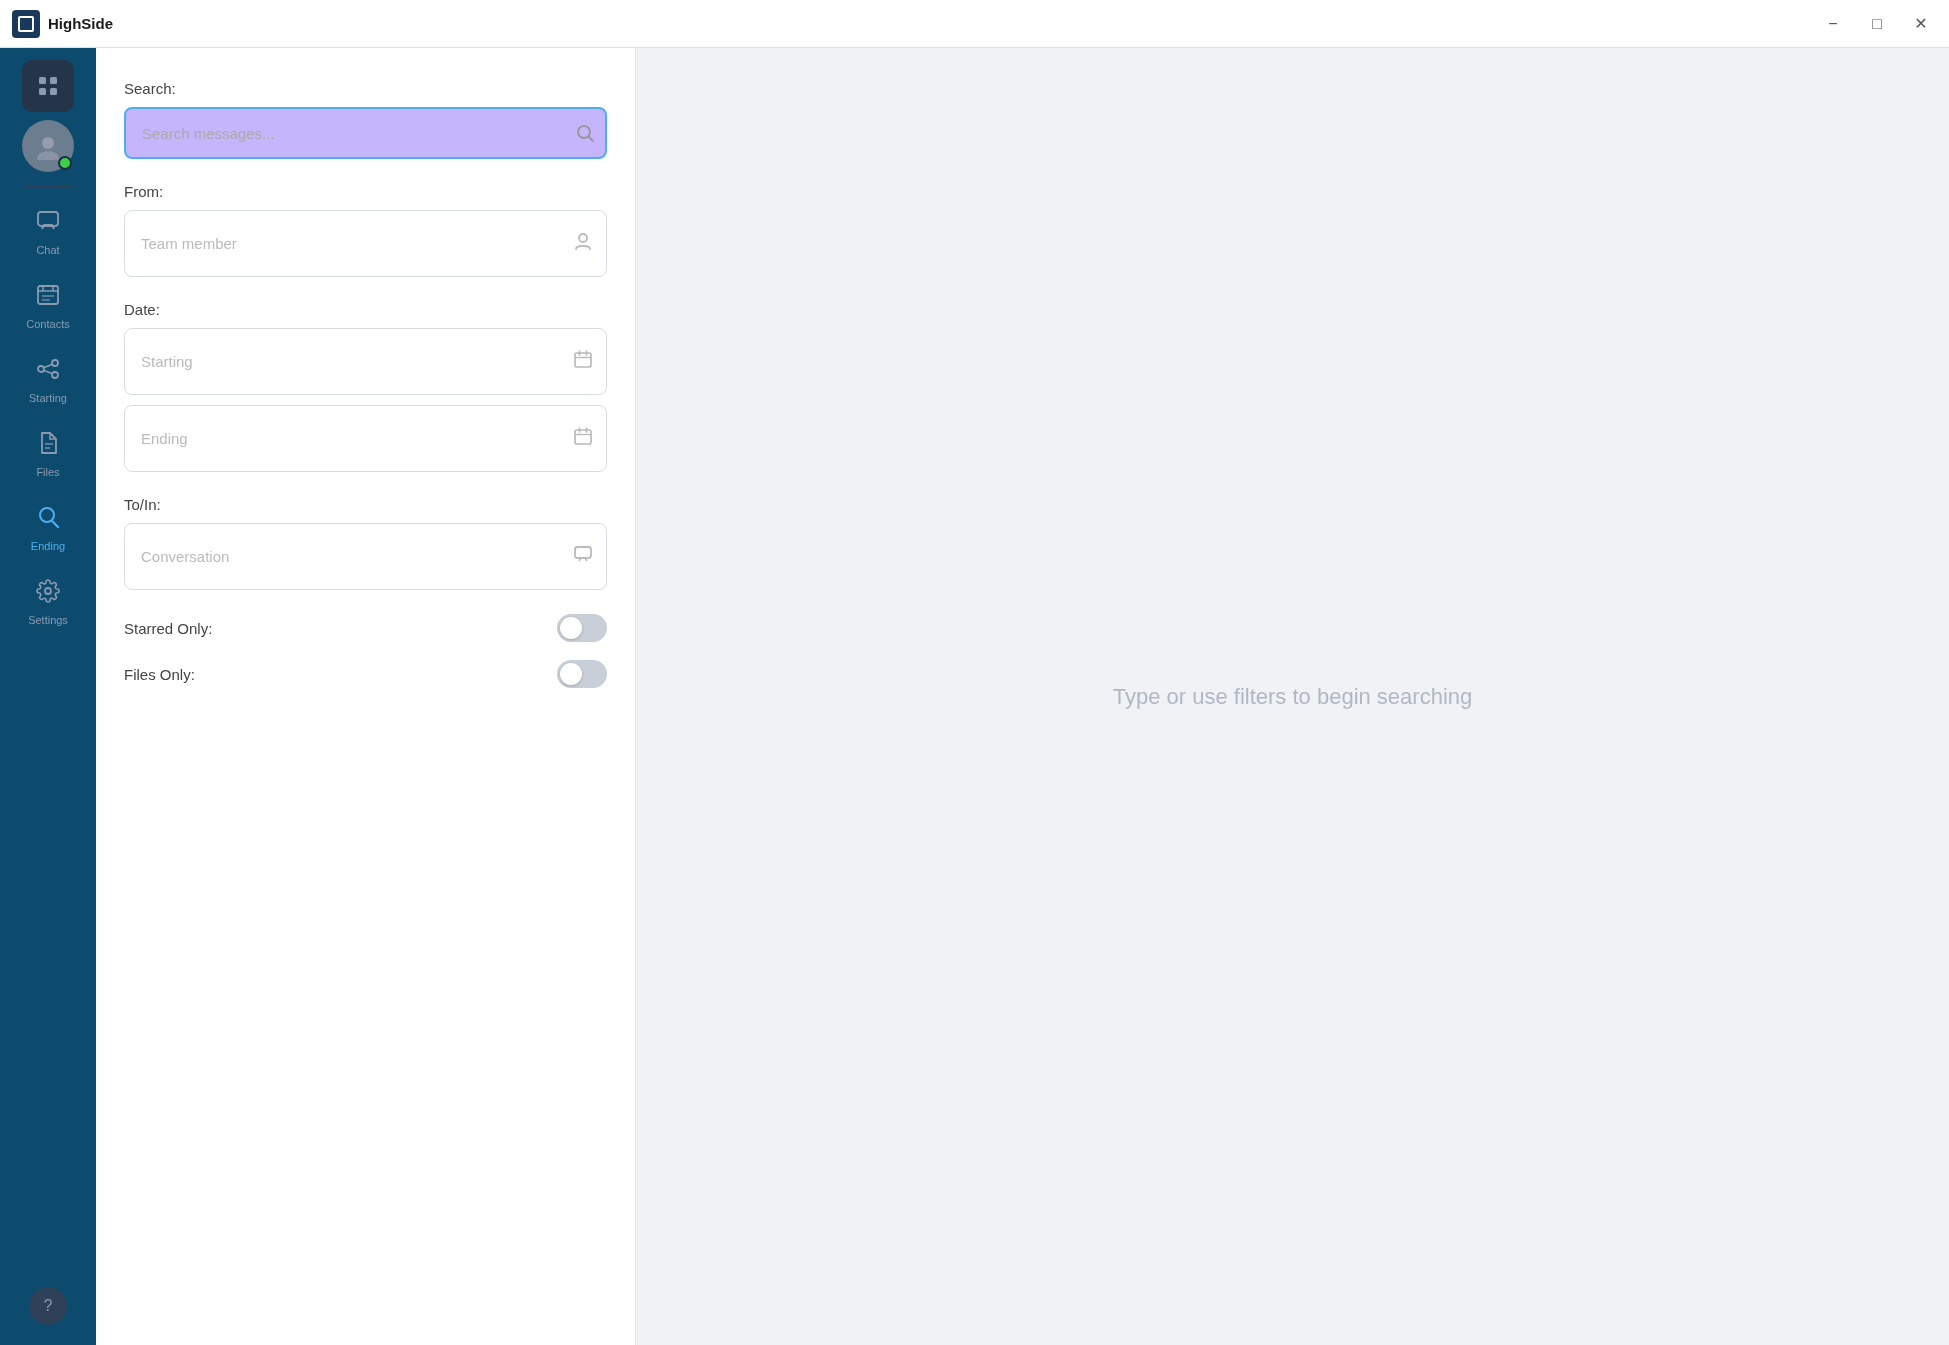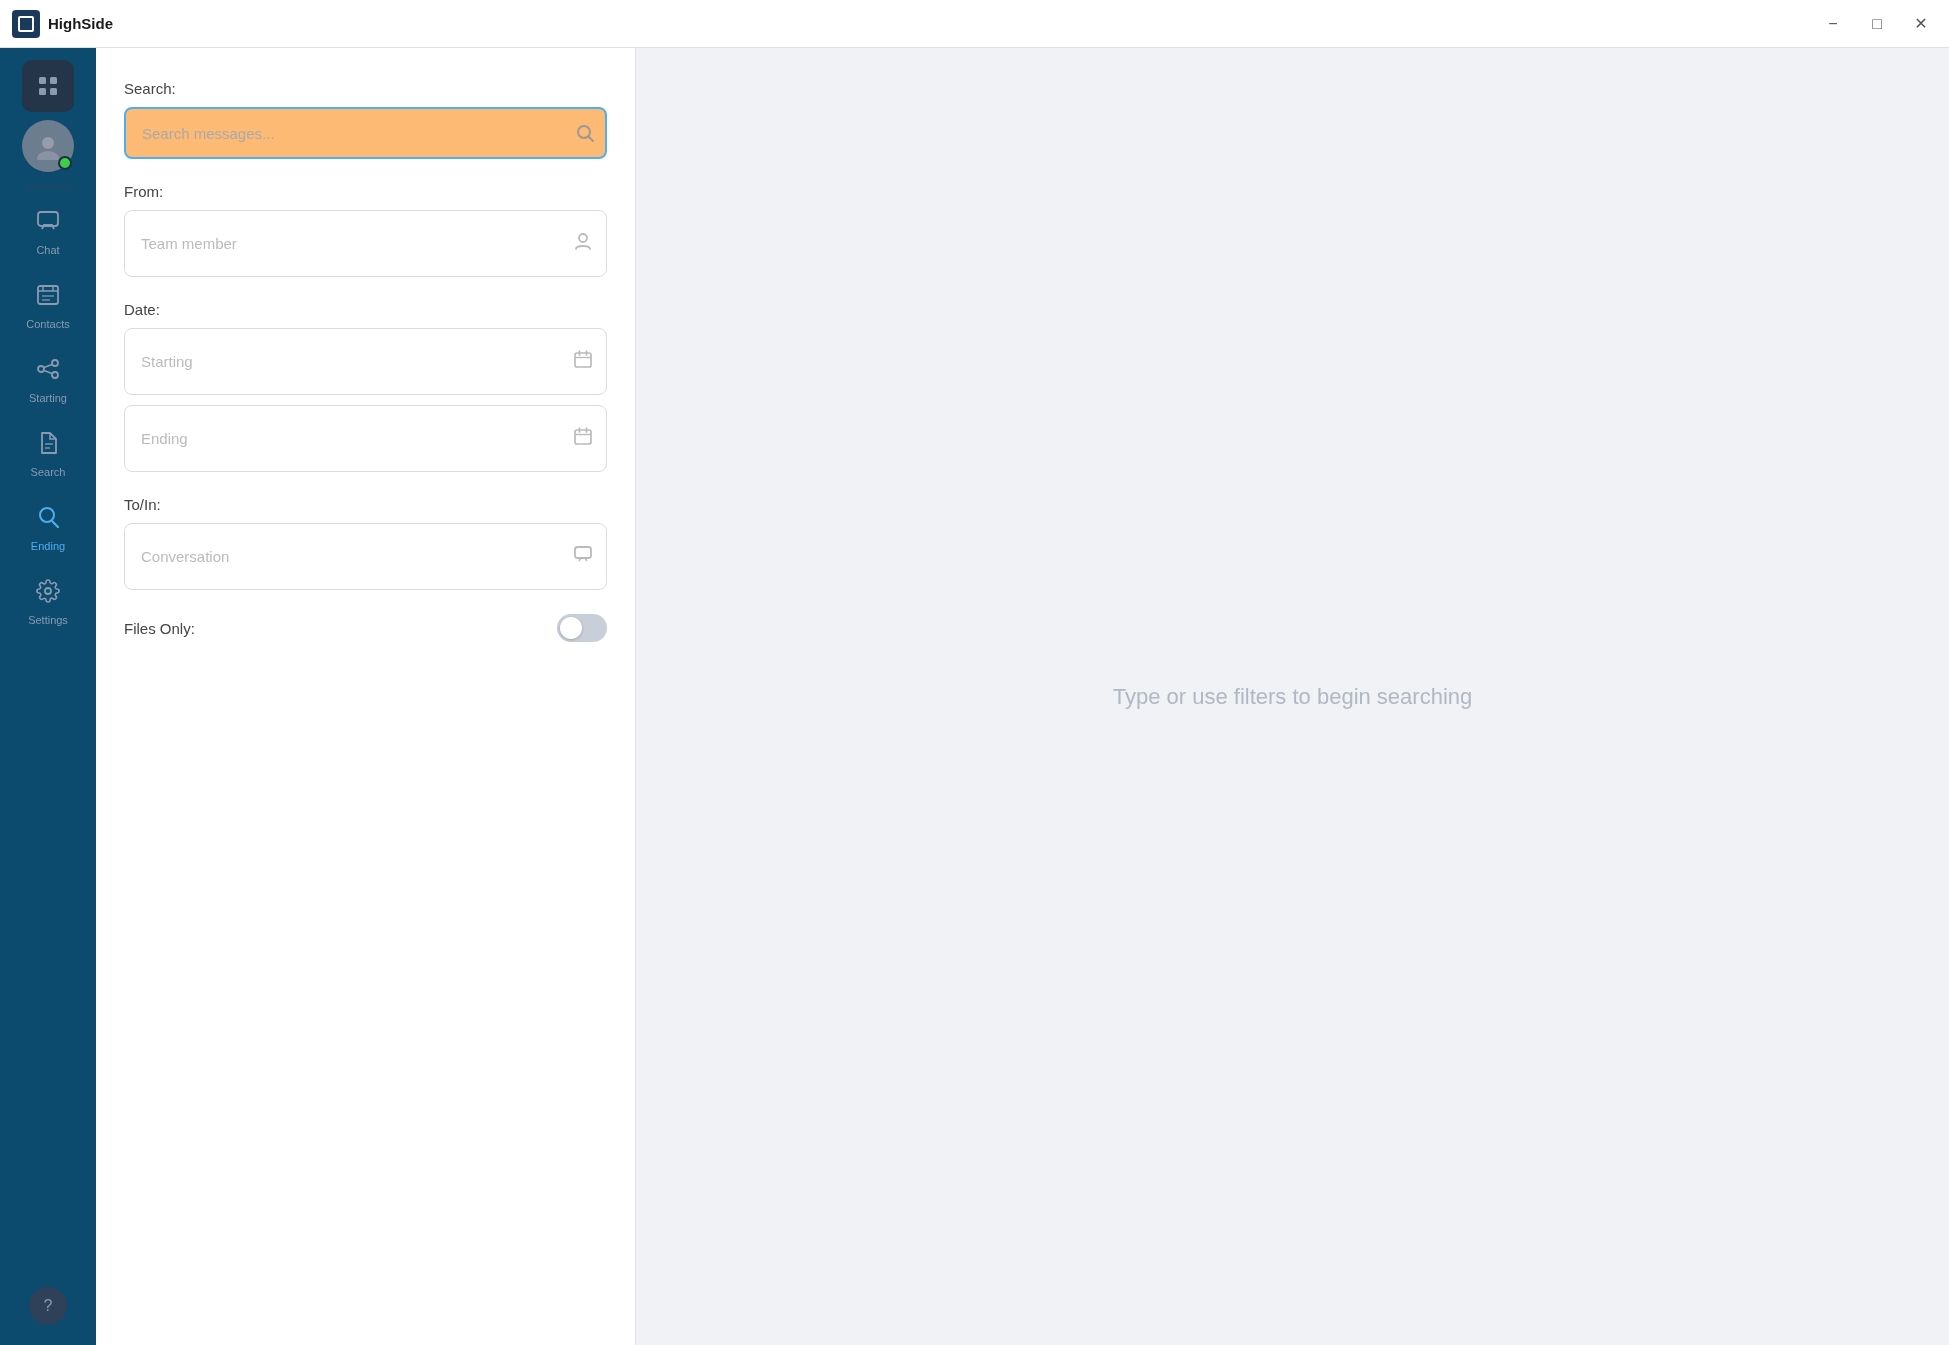--- a/index.html
+++ b/index.html
@@ -189,21 +189,21 @@
     }
     .search-input {
       width: 100%;
       height: 52px;
       border: 2px solid #4daff0;
       border-radius: 8px;
       padding: 0 48px 0 16px;
       font-size: 15px;
       color: #333;
       outline: none;
-      background: #fdba74;
+      background: #c4b5fd;
     }
     .search-input::placeholder { color: #aaa; }
     .search-icon-btn {
       position: absolute;
       right: 12px;
       background: none;
       border: none;
       cursor: pointer;
       color: #999;
       font-size: 20px;
@@ -370,21 +370,21 @@
 
       <div class="sidebar-item">
         <span class="sidebar-item-icon">
           <svg width="24" height="24" viewBox="0 0 24 24" fill="none">
             <path d="M6 2 H14 L20 8 V22 H6 Z" stroke="#8a9bb0" stroke-width="1.8" fill="none" stroke-linejoin="round"></path>
             <polyline points="14,2 14,8 20,8" stroke="#8a9bb0" stroke-width="1.5" fill="none"></polyline>
             <line x1="9" y1="13" x2="17" y2="13" stroke="#8a9bb0" stroke-width="1.3"></line>
             <line x1="9" y1="17" x2="14" y2="17" stroke="#8a9bb0" stroke-width="1.3"></line>
           </svg>
         </span>
-        <span class="sidebar-item-label">Search</span>
+        <span class="sidebar-item-label">Files</span>
       </div>
 
       <div class="sidebar-item active">
         <span class="sidebar-item-icon">
           <svg width="24" height="24" viewBox="0 0 24 24" fill="none">
             <circle cx="11" cy="10" r="7" stroke="#4daff0" stroke-width="2" fill="none"></circle>
             <line x1="16.5" y1="16.5" x2="22" y2="22" stroke="#4daff0" stroke-width="2.2" stroke-linecap="round"></line>
           </svg>
         </span>
         <span class="sidebar-item-label">Ending</span>
@@ -478,20 +478,26 @@
         </div>
         <span class="filter-input-icon">
           <svg width="20" height="20" viewBox="0 0 20 20" fill="none">
             <rect x="2" y="3" width="16" height="11" rx="2.5" stroke="#bbb" stroke-width="1.8" fill="none"></rect>
             <polyline points="6,17 8,14 12,14 14,17" stroke="#bbb" stroke-width="1.5" fill="none"></polyline>
           </svg>
         </span>
       </div>
     </div>
 
+    <div class="toggle-row">
+      <span class="toggle-label">Starred Only:</span>
+      <div class="toggle">
+        <div class="toggle-knob"></div>
+      </div>
+    </div>
 
     <div class="toggle-row">
       <span class="toggle-label">Files Only:</span>
       <div class="toggle">
         <div class="toggle-knob"></div>
       </div>
     </div>
 
   </div>
 

